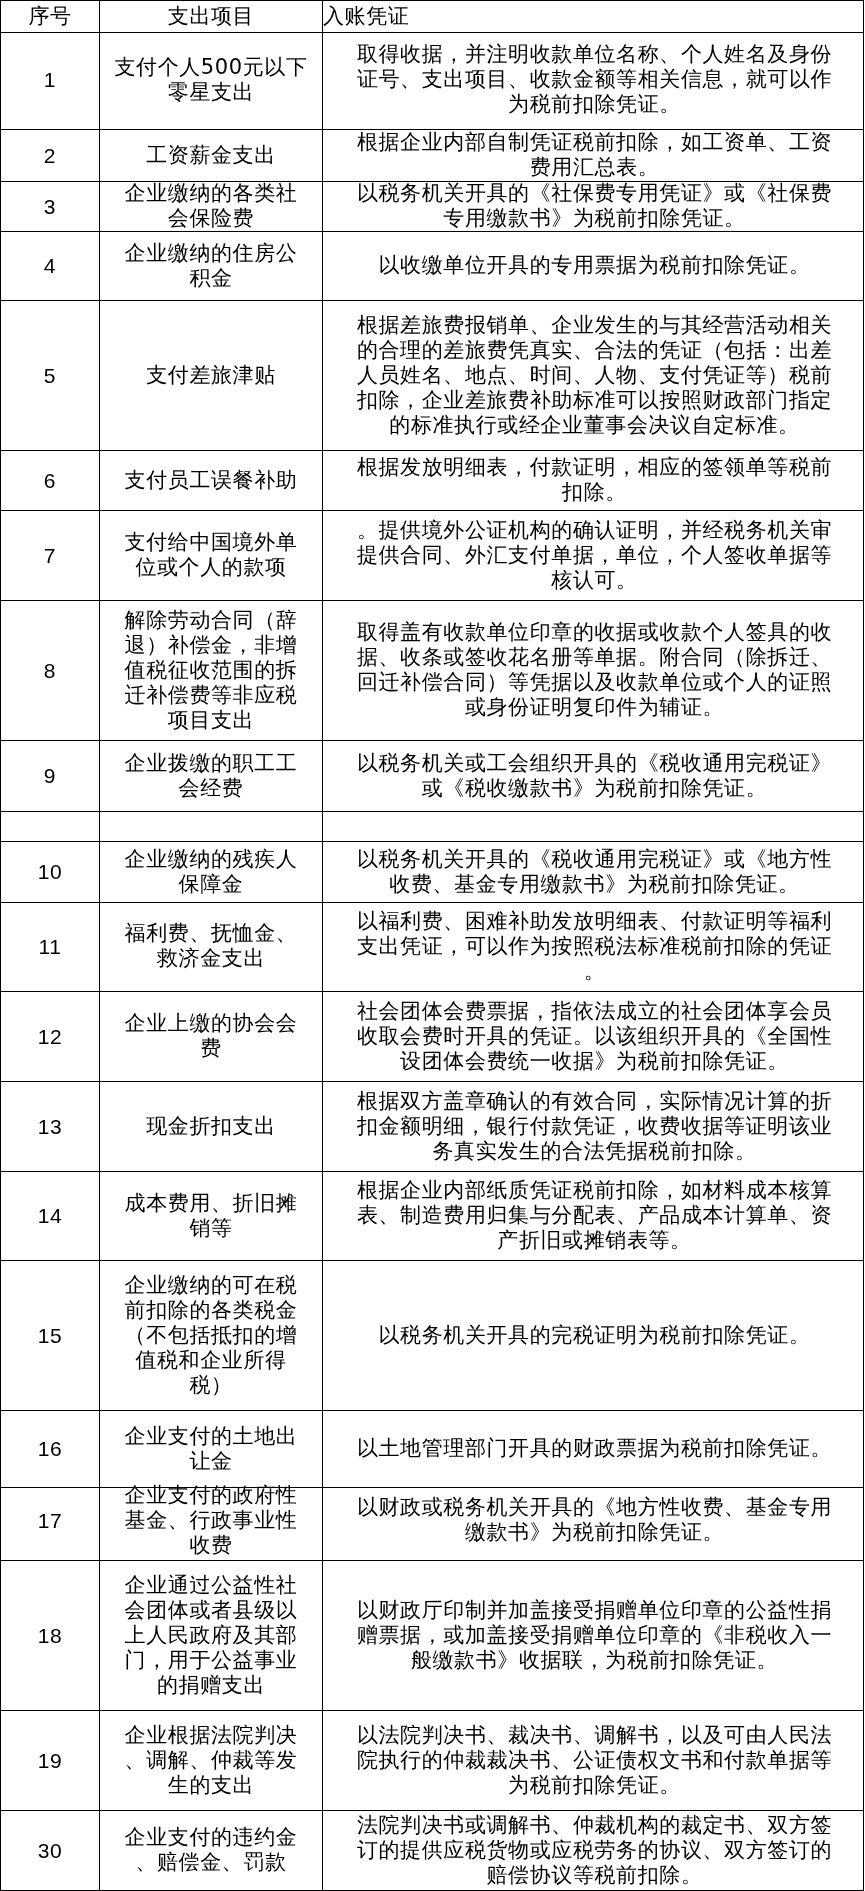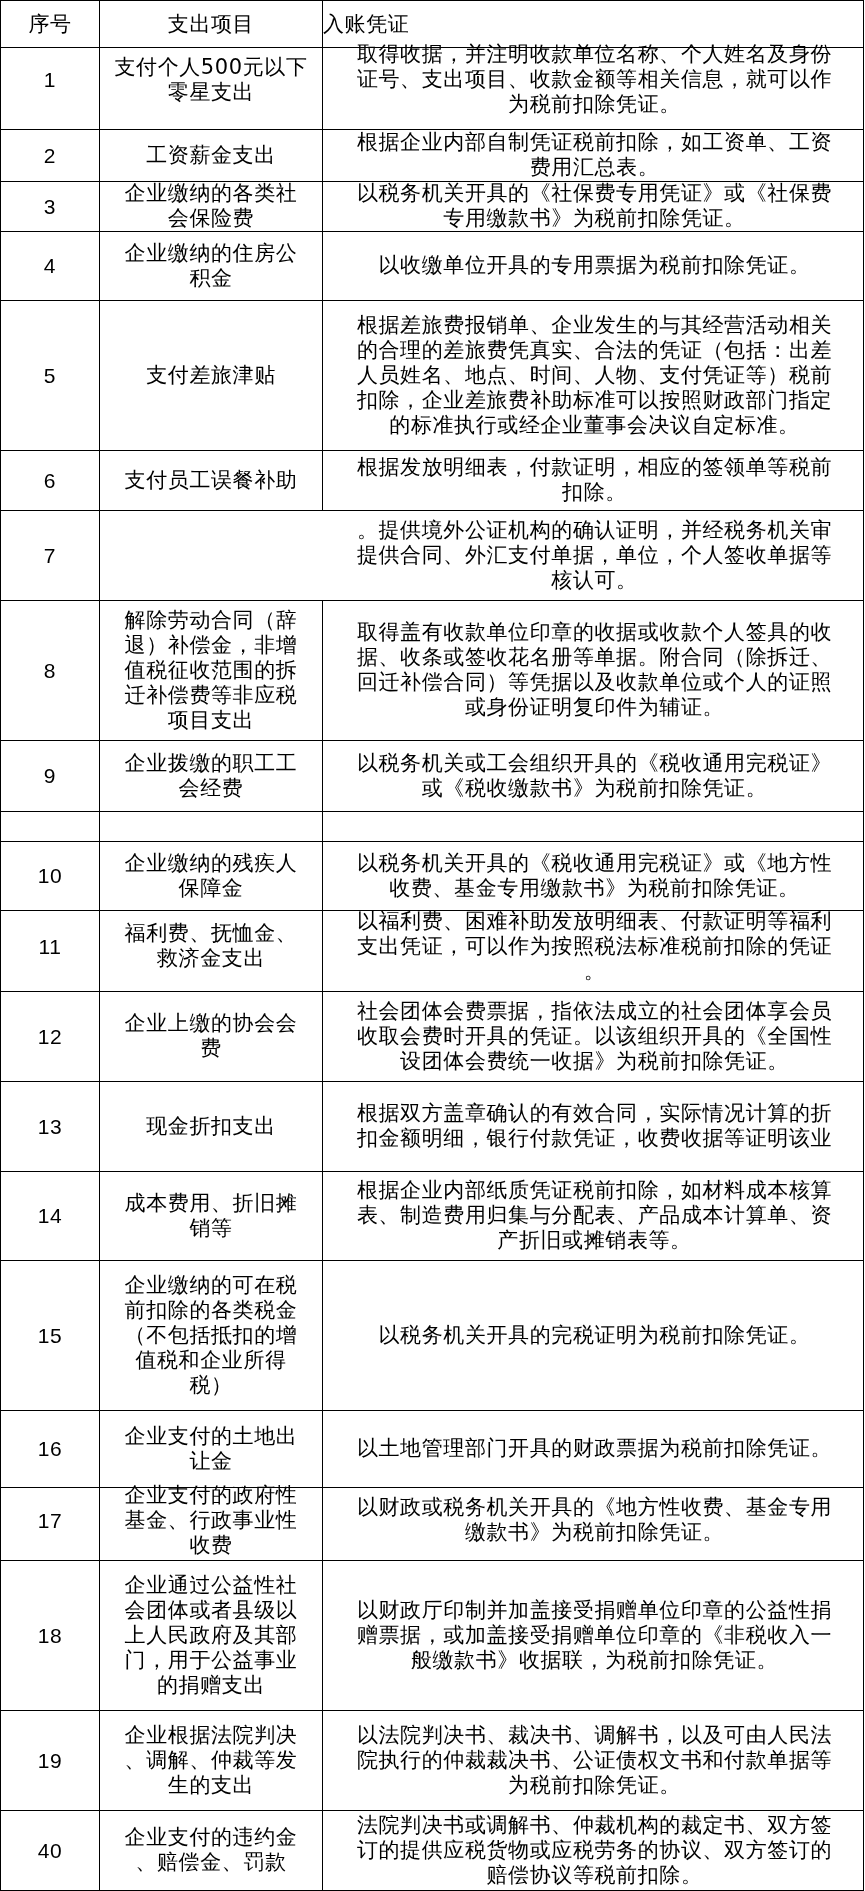--- a/index.html
+++ b/index.html
@@ -17,21 +17,21 @@
   .c2 { left: 322px; right: 0; align-items: center; padding-left: 3px; }
   .line { font-size: 21px; line-height: 25px; white-space: nowrap; letter-spacing: 0.6px; }
   .c1 .line { }
   .num { font-size: 21px; font-family: "Liberation Sans", sans-serif; }
   .hdr .line { font-size: 21px; }
 </style>
 </head>
 <body>
 
 <div id="tbl">
-  <div class="row first hdr" style="top:0;height:48px;text-decoration:underline;">
+  <div class="row first hdr" style="top:0;height:33px;text-decoration:underline;">
     <div class="cell c0">
         <span class="line">序号</span>
       </div>
     <div class="cell c1">
         <span class="line">支出项目</span>
       </div>
     <div class="cell c2" style="align-items:flex-start;padding-left:0;">
         <span class="line">入账凭证</span>
       </div>
   </div>
@@ -111,20 +111,24 @@
         </div>
         <div class="cell c2">
           <span class="line">根据发放明细表，付款证明，相应的签领单等税前</span>
           <span class="line">扣除。</span>
         </div>
       </div>
       <div class="row" style="top: 510px; height: 91px;">
         <div class="cell c0">
           <span class="line num">7</span>
         </div>
+        <div class="cell c1">
+          <span class="line">支付给中国境外单</span>
+          <span class="line">位或个人的款项</span>
+        </div>
         <div class="cell c2">
           <span class="line">。提供境外公证机构的确认证明，并经税务机关审</span>
           <span class="line">提供合同、外汇支付单据，单位，个人签收单据等</span>
           <span class="line">核认可。</span>
         </div>
       </div>
       <div class="row" style="top: 600px; height: 141px;">
         <div class="cell c0">
           <span class="line num">8</span>
         </div>
@@ -155,21 +159,21 @@
           <span class="line">或《税收缴款书》为税前扣除凭证。</span>
         </div>
       </div>
       <div class="row" style="top: 811px; height: 31px;">
         <div class="cell c0">
           <span class="line num"></span>
         </div>
         <div class="cell c1"></div>
         <div class="cell c2"></div>
       </div>
-      <div class="row" style="top: 841px; height: 70px;">
+      <div class="row" style="top: 841px; height: 62px;">
         <div class="cell c0">
           <span class="line num">10</span>
         </div>
         <div class="cell c1">
           <span class="line">企业缴纳的残疾人</span>
           <span class="line">保障金</span>
         </div>
         <div class="cell c2">
           <span class="line">以税务机关开具的《税收通用完税证》或《地方性</span>
           <span class="line">收费、基金专用缴款书》为税前扣除凭证。</span>
@@ -206,20 +210,21 @@
       <div class="row" style="top: 1081px; height: 91px;">
         <div class="cell c0">
           <span class="line num">13</span>
         </div>
         <div class="cell c1">
           <span class="line">现金折扣支出</span>
         </div>
         <div class="cell c2">
           <span class="line">根据双方盖章确认的有效合同，实际情况计算的折</span>
           <span class="line">扣金额明细，银行付款凭证，收费收据等证明该业</span>
+          <span class="line">务真实发生的合法凭据税前扣除。</span>
         </div>
       </div>
       <div class="row" style="top: 1171px; height: 90px;">
         <div class="cell c0">
           <span class="line num">14</span>
         </div>
         <div class="cell c2">
           <span class="line">根据企业内部纸质凭证税前扣除，如材料成本核算</span>
           <span class="line">表、制造费用归集与分配表、产品成本计算单、资</span>
           <span class="line">产折旧或摊销表等。</span>
@@ -297,21 +302,21 @@
           <span class="line">生的支出</span>
         </div>
         <div class="cell c2">
           <span class="line">以法院判决书、裁决书、调解书，以及可由人民法</span>
           <span class="line">院执行的仲裁裁决书、公证债权文书和付款单据等</span>
           <span class="line">为税前扣除凭证。</span>
         </div>
       </div>
       <div class="row" style="top: 1810px; height: 81px;">
         <div class="cell c0">
-          <span class="line num">40</span>
+          <span class="line num">30</span>
         </div>
         <div class="cell c1">
           <span class="line">企业支付的违约金</span>
           <span class="line">、赔偿金、罚款</span>
         </div>
         <div class="cell c2">
           <span class="line">法院判决书或调解书、仲裁机构的裁定书、双方签</span>
           <span class="line">订的提供应税货物或应税劳务的协议、双方签订的</span>
           <span class="line">赔偿协议等税前扣除。</span>
         </div>

